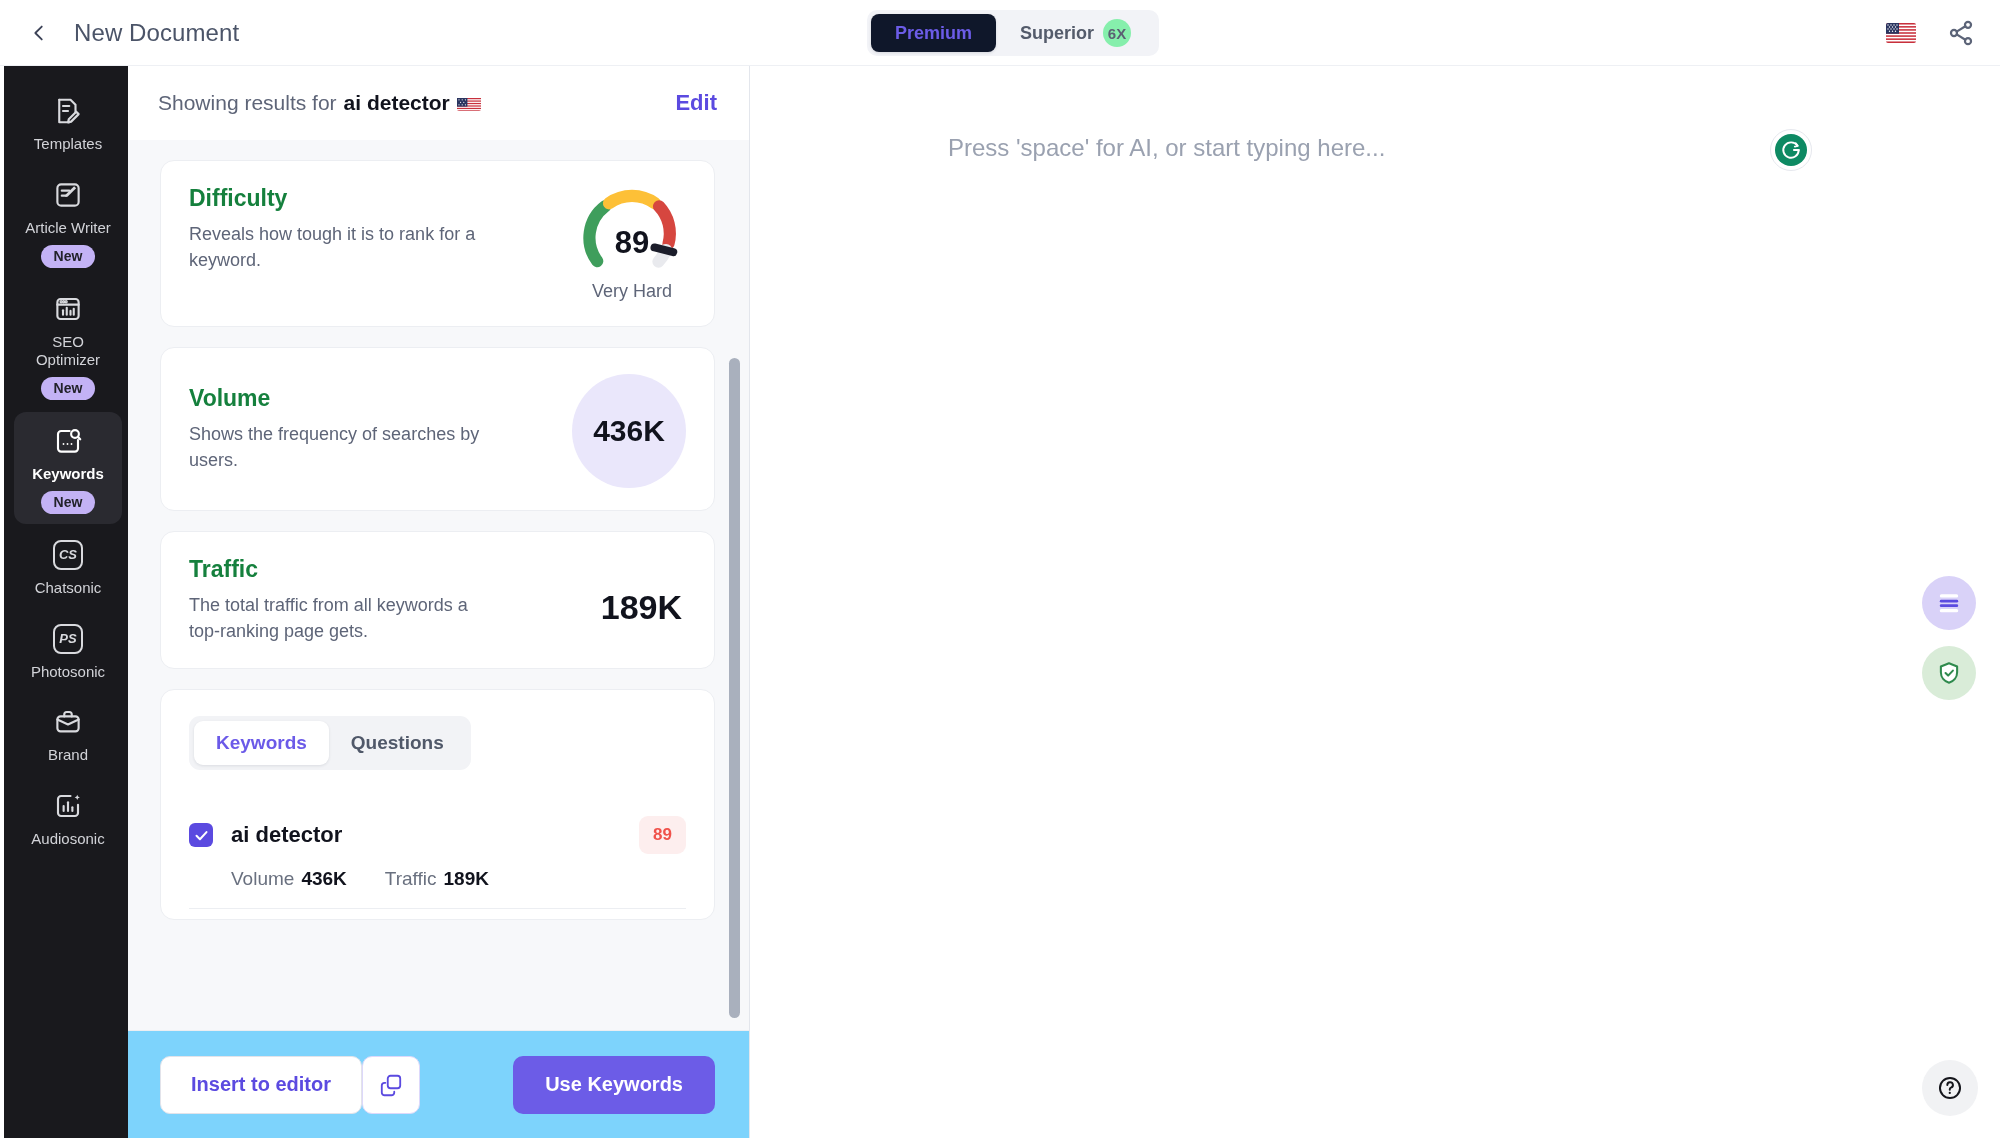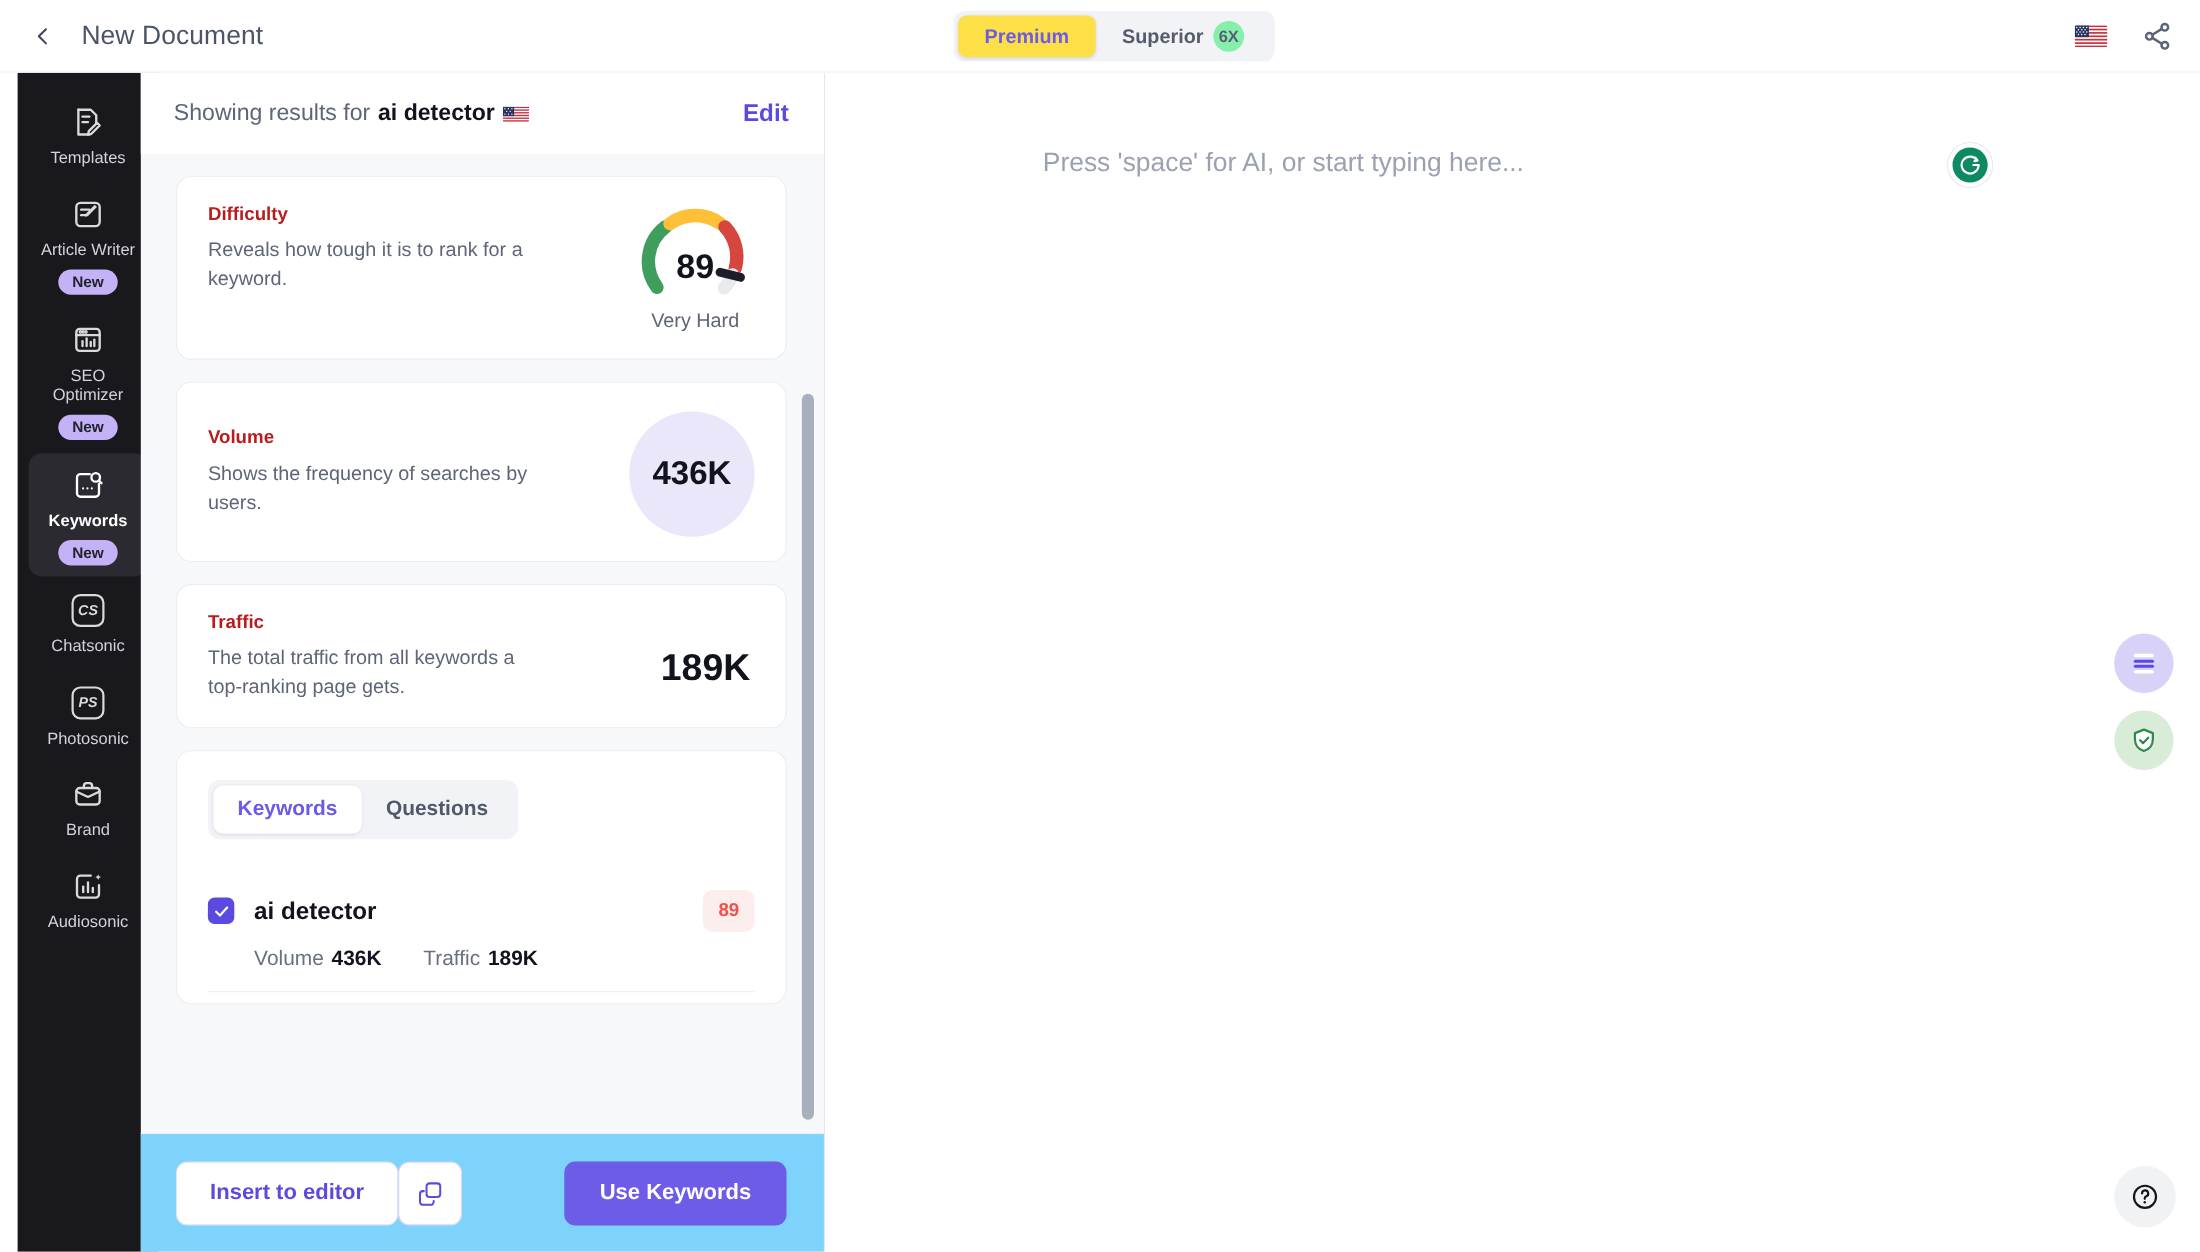--- a/index.html
+++ b/index.html
@@ -30,33 +30,33 @@
   .plan-tabs {
     position: absolute; left: 867px; top: 10px;
     height: 46px; background: #f2f3f7; border-radius: 10px;
     display: flex; align-items: center; padding: 4px;
   }
   .plan-tab {
     height: 38px; padding: 0 24px; border-radius: 8px;
     display: flex; align-items: center; gap: 9px;
     font-size: 18px; font-weight: 600; color: #545b6b; cursor: pointer;
   }
-  .plan-tab.active { background: #fde047; color: #6c5ce7; box-shadow: 0 1px 3px rgba(20,25,45,.12); }
+  .plan-tab.active { background: #0f172a; color: #6c5ce7; box-shadow: 0 1px 3px rgba(20,25,45,.12); }
   .tab-badge {
     background: #86efac; color: #5b5f73; font-size: 15px; font-weight: 600;
     border-radius: 50%; width: 28px; height: 28px;
     display: flex; align-items: center; justify-content: center;
   }
   .top-right { position: absolute; right: 22px; top: 0; height: 66px; display: flex; align-items: center; gap: 28px; }
   .flag-ico { width: 30px; height: 20px; border-radius: 2px; overflow: hidden; display: block; }
   .icon-btn { width: 34px; height: 34px; display: flex; align-items: center; justify-content: center; cursor: pointer; color: #5c6478; }
 
   
   .rail {
-    position: absolute; left: 16px; top: 66px; width: 128px; height: 1072px;
+    position: absolute; left: 4px; top: 66px; width: 128px; height: 1072px;
     background: #19191d; display: flex; flex-direction: column; align-items: center;
     padding-top: 16px; gap: 2px;
   }
   .rail-item {
     width: 108px; border-radius: 12px; padding: 12px 4px 10px;
     display: flex; flex-direction: column; align-items: center; gap: 7px;
     cursor: pointer;
   }
   .rail-item.active { background: #2a2a30; }
   .rail-ico { color: #d9dade; display: flex; align-items: center; justify-content: center; height: 34px; }
@@ -96,21 +96,21 @@
 
   .panel-scroll {
     flex: 1; overflow: hidden; position: relative; padding: 20px 34px 0 32px;
   }
   .card {
     background: #ffffff; border: 1px solid #eceef2; border-radius: 14px;
     padding: 24px 28px; margin-bottom: 20px; position: relative;
     display: flex; align-items: flex-start;
   }
   .card-txt { flex: 1; padding-right: 10px; }
-  .card-title { font-size: 17px; font-weight: 700; color: #b91c1c; margin-bottom: 9px; }
+  .card-title { font-size: 23px; font-weight: 700; color: #15803d; margin-bottom: 9px; }
   .card-desc { font-size: 18px; line-height: 1.45; color: #5e6578; max-width: 300px; }
 
   .gauge-wrap { width: 108px; display: flex; flex-direction: column; align-items: center; margin-top: 2px; }
   .gauge-label { font-size: 18px; color: #5e6578; margin-top: 4px; }
   .gauge-num {
     position: absolute; left: 0; right: 0; top: 38px; text-align: center;
     font-size: 31px; font-weight: 700; color: #11131d;
   }
   .gauge-box { position: relative; width: 104px; height: 90px; }
 

